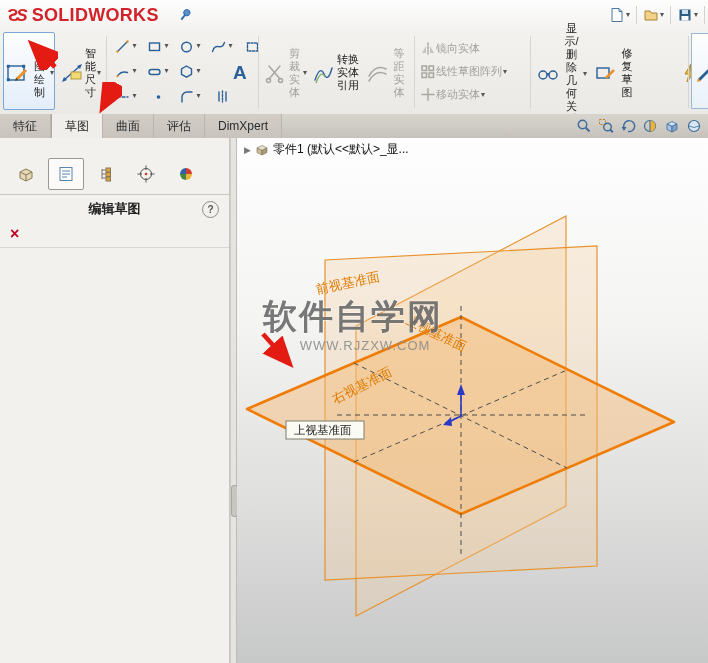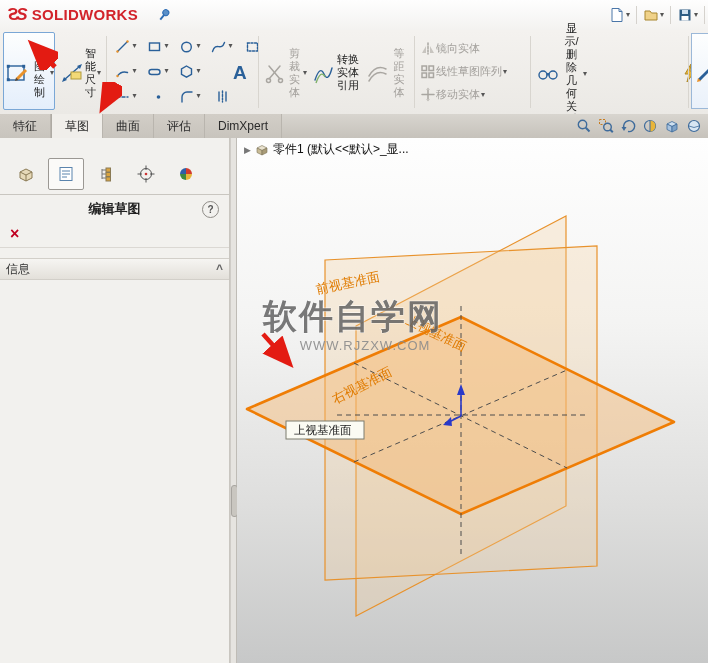--- a/index.html
+++ b/index.html
@@ -4,21 +4,21 @@
 <style>
   html,body{margin:0;padding:0;}
   body{width:708px;height:663px;overflow:hidden;font-family:"Liberation Sans",sans-serif;background:#fff;}
   .app{position:relative;width:708px;height:663px;overflow:hidden;}
 
   
   .menubar{position:absolute;top:0;left:0;right:0;height:30px;background:linear-gradient(#fefefe,#f3f2f0);border-bottom:1px solid #d9d6d2;display:flex;align-items:center;}
   .logo{display:flex;align-items:baseline;padding:0 10px 0 8px;color:#d2232a;white-space:nowrap;}
   .logo .mark{font-weight:bold;font-style:italic;font-size:17px;margin-right:4px;}
   .mark .flip{display:inline-block;transform:scaleX(-1);margin-right:-3px;}
-  .logo .word{font-weight:bold;font-size:15px;letter-spacing:.3px;}
+  .logo .word{font-weight:bold;font-size:18px;letter-spacing:.3px;}
   .menus{display:flex;font-size:12px;color:#1a1a1a;}
   .menu-item{padding:0 9px;line-height:30px;}
   .pinwrap{margin-left:8px;display:flex;align-items:center;}
   .mb-right{margin-left:auto;display:flex;align-items:center;height:100%;}
   .mb-tool{display:flex;align-items:center;padding:0 3px;height:100%;}
   .mb-sep{width:1px;height:18px;background:#d5d2cd;margin:0 3px;}
   .dd{font-size:8px;color:#555;margin-left:1px;line-height:8px;}
 
   
   .ribbon{position:absolute;top:30px;left:0;right:0;height:84px;background:linear-gradient(#f4f2ef,#ebe9e5);}
@@ -298,20 +298,29 @@
         <svg width="26" height="24">
             <circle cx="8" cy="13" r="4" class="st"></circle>
             <circle cx="18" cy="13" r="4" class="st"></circle>
             <path d="M12,13 Q13,10 14,13" class="st"></path>
           </svg>
       </span>
       <span class="blabel" style="width:44px;">显示/删除几何关系</span>
       <span class="dd">▾</span>
     </div>
 
+    <div class="bigbtn" style="left:592px;top:3px;width:46px;height:76px;">
+      <span class="bicon">
+        <svg width="24" height="24">
+            <rect x="4" y="7" width="12" height="10" class="st"></rect>
+            <line x1="13" y1="17" x2="21" y2="9" stroke="#e8922c" stroke-width="2.5"></line>
+          </svg>
+      </span>
+      <span class="blabel" style="width:38px;">修复草图</span>
+    </div>
 
     <div class="bigbtn" style="left:677px;top:3px;width:42px;height:76px;text-decoration:underline;">
       <span class="bicon">
         <svg width="24" height="24">
             <polygon points="13,3 7,13 11,13 9,21 17,10 12,10" fill="#e8b53a" stroke="#b08a2a"></polygon>
           </svg>
       </span>
       <span class="blabel" style="width:38px;">快速捕捉</span>
       <span class="dd">▾</span>
     </div>
@@ -414,24 +423,20 @@
             </svg>
         </div>
       </div>
       <div class="pm-title">
         <span>编辑草图</span>
         <span class="pm-help">?</span>
       </div>
       <div class="pm-close">
         <span>×</span>
       </div>
-      <div class="info-head">
-        <span>信息</span>
-        <span class="chev">^</span>
-      </div>
     </div>
 
     <div class="splitter">
       <div class="grip"></div>
     </div>
 
     <div class="viewport">
       <div class="tree">
         <span class="exp">▶</span>
         <svg width="14" height="14">

